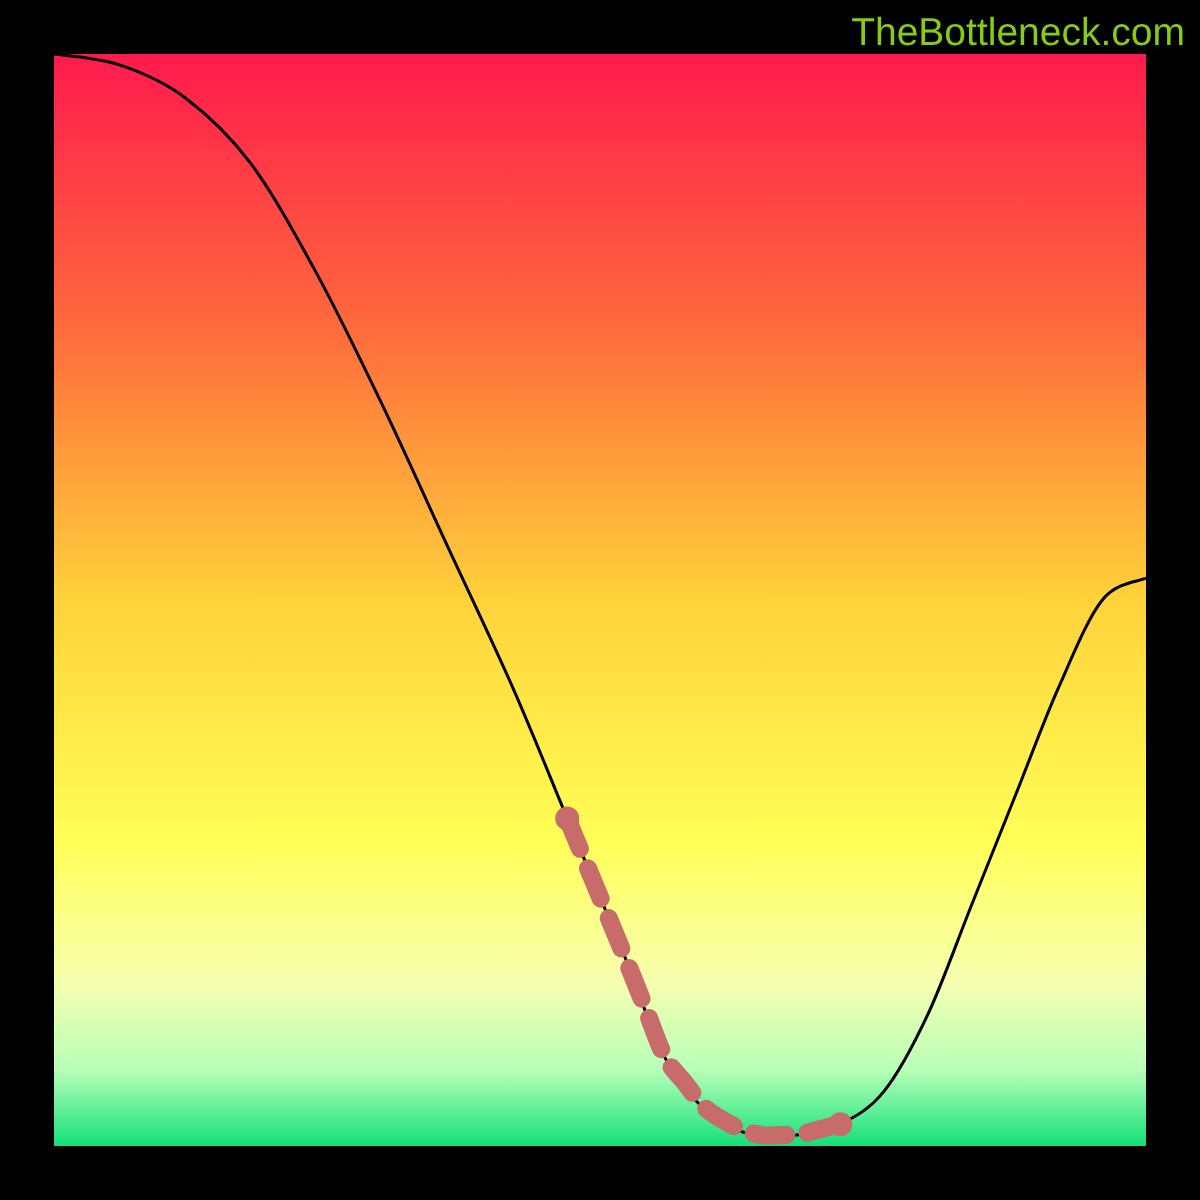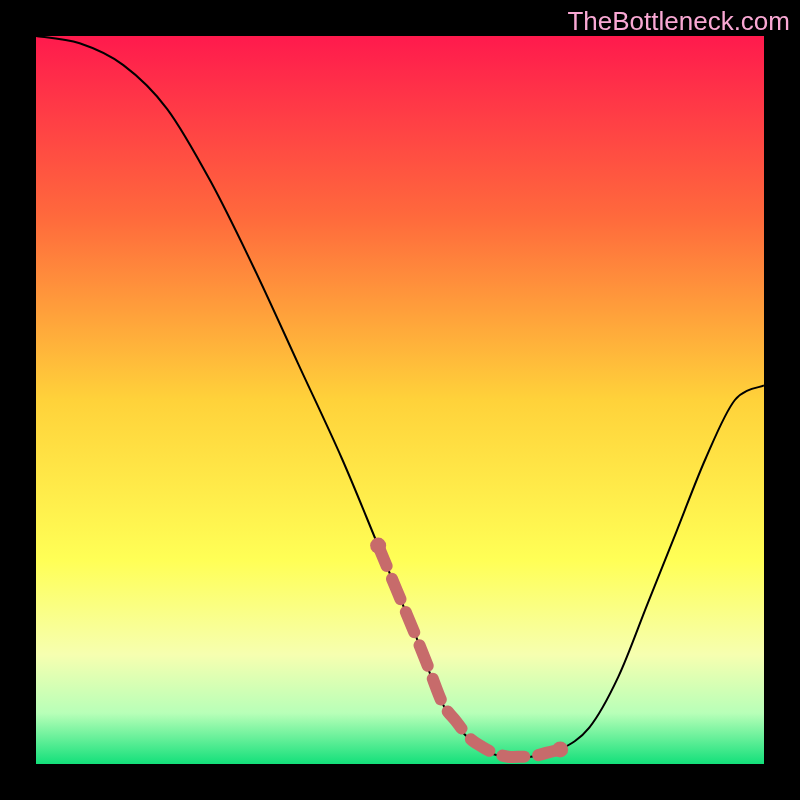--- a/index.html
+++ b/index.html
@@ -31,21 +31,21 @@
     position: absolute;
     left: 0;
     top: 0;
     width: 100%;
     height: 100%;
   }
   .watermark {
     position: absolute;
     top: 6px;
     right: 10px;
-    color: #f9a8d4;
+    color: #84cc16;
     font-size: 26px;
     font-weight: 500;
     user-select: none;
   }
   svg.overlay {
     position: absolute;
     left: 0;
     top: 0;
     width: 100%;
     height: 100%;

